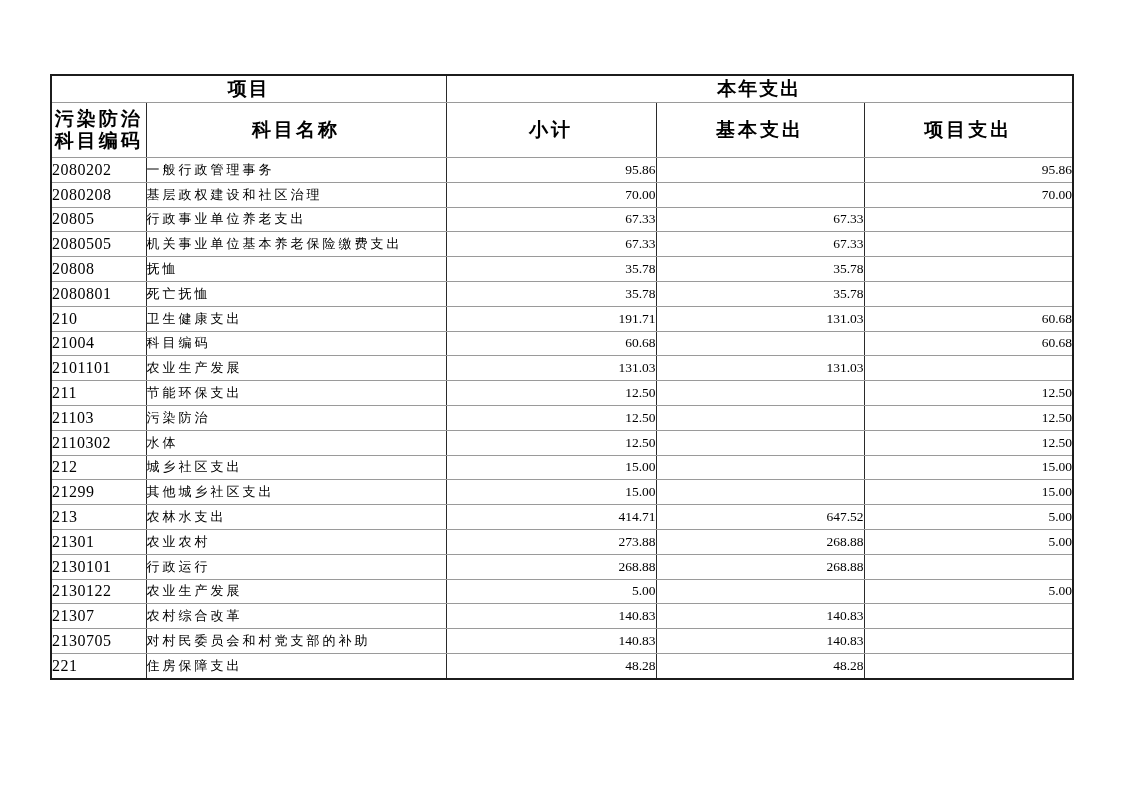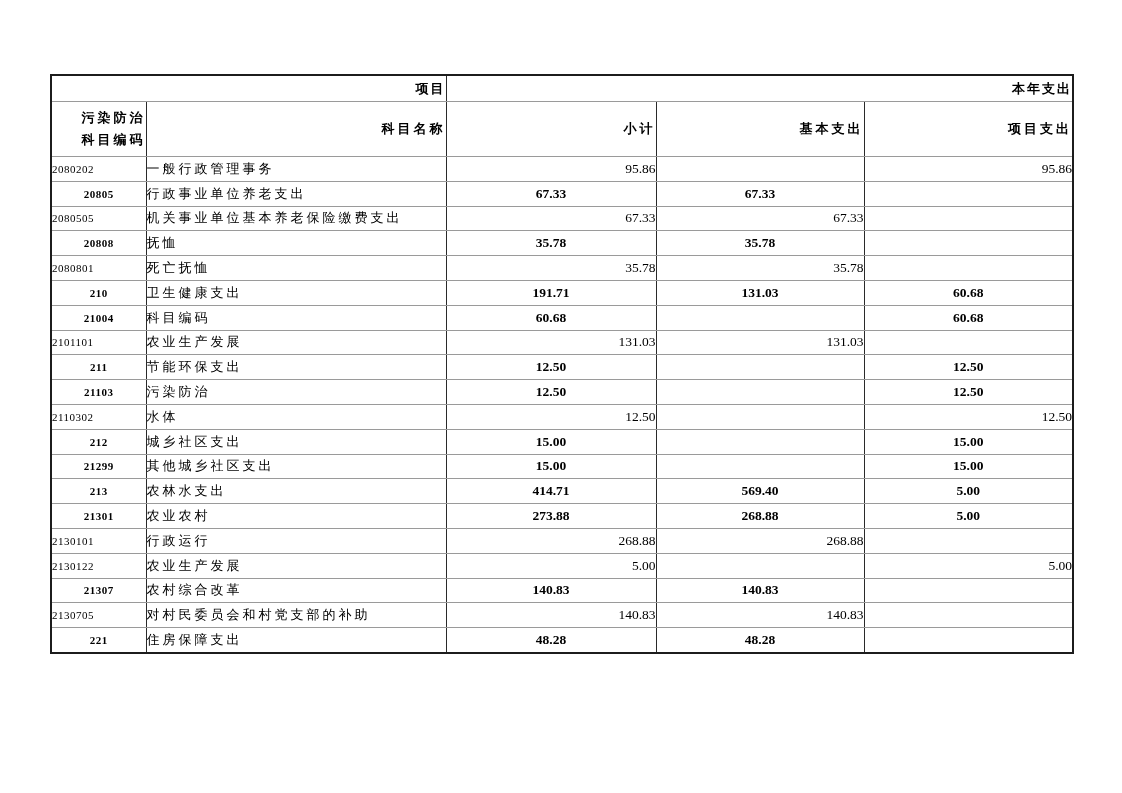--- a/index.html
+++ b/index.html
@@ -23,49 +23,49 @@
     border-left:1px solid #2a2a2a;
     border-right:1px solid #2a2a2a;
     border-top:1px solid #9a9a9a;
     border-bottom:1px solid #9a9a9a;
     padding:0;
     overflow:hidden;
     white-space:nowrap;
   }
   thead th{
     font-weight:bold;
-    text-align:right;
+    text-align:center;
     vertical-align:middle;
-    font-size:13px;
+    font-size:19px;
     letter-spacing:3px;
     border-top-color:#6a6a6a;
     border-bottom-color:#6a6a6a;
   }
   tr.hrow1 th{height:25px;letter-spacing:2px;}
   tr.hrow2 th{height:54px;}
   .hcode div{line-height:22px;}
   tbody td{height:23.8px;font-size:13px;vertical-align:middle;}
   td.code{
     text-align:left;
     padding-left:4px;
-    font-size:11px;
+    font-size:16px;
     letter-spacing:0.5px;
   }
   td.name{
     text-align:left;
     padding-left:5px;
     letter-spacing:3px;
   }
   td.name.sub{padding-left:0;}
   td.num{
     text-align:right;
     padding-right:7px;
     font-size:13.5px;
   }
-  tr.cat td.code, tr.cat td.num{font-weight:bold;text-align:center;}
+  tr.cat td.code, tr.cat td.num{font-weight:normal;}
 </style>
 </head>
 <body>
 
 <div class="page">
   <table class="budget">
     <colgroup>
       <col style="width:95px">
       <col style="width:300px">
       <col style="width:210px">
@@ -89,20 +89,27 @@
       </tr>
     </thead>
     <tbody id="table-body">
         <tr>
           <td class="code">2080202</td>
           <td class="name sub">一般行政管理事务</td>
           <td class="num">95.86</td>
           <td class="num"></td>
           <td class="num">95.86</td>
         </tr>
+        <tr>
+          <td class="code">2080208</td>
+          <td class="name sub">基层政权建设和社区治理</td>
+          <td class="num">70.00</td>
+          <td class="num"></td>
+          <td class="num">70.00</td>
+        </tr>
         <tr class="cat">
           <td class="code">20805</td>
           <td class="name">行政事业单位养老支出</td>
           <td class="num">67.33</td>
           <td class="num">67.33</td>
           <td class="num"></td>
         </tr>
         <tr>
           <td class="code">2080505</td>
           <td class="name sub">机关事业单位基本养老保险缴费支出</td>
@@ -177,21 +184,21 @@
           <td class="code">21299</td>
           <td class="name">其他城乡社区支出</td>
           <td class="num">15.00</td>
           <td class="num"></td>
           <td class="num">15.00</td>
         </tr>
         <tr class="cat">
           <td class="code">213</td>
           <td class="name">农林水支出</td>
           <td class="num">414.71</td>
-          <td class="num">569.40</td>
+          <td class="num">647.52</td>
           <td class="num">5.00</td>
         </tr>
         <tr class="cat">
           <td class="code">21301</td>
           <td class="name">农业农村</td>
           <td class="num">273.88</td>
           <td class="num">268.88</td>
           <td class="num">5.00</td>
         </tr>
         <tr>

